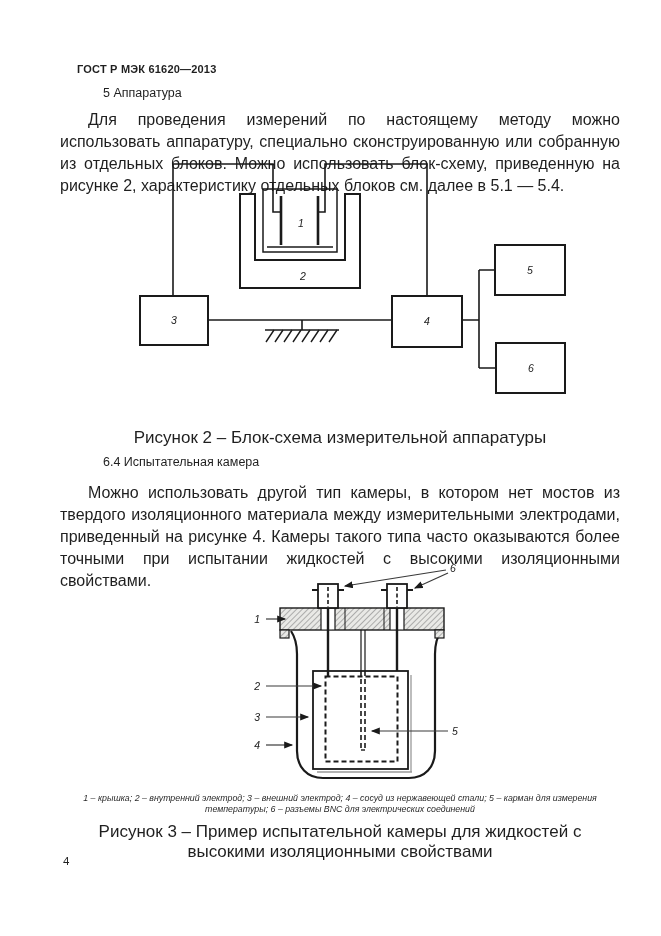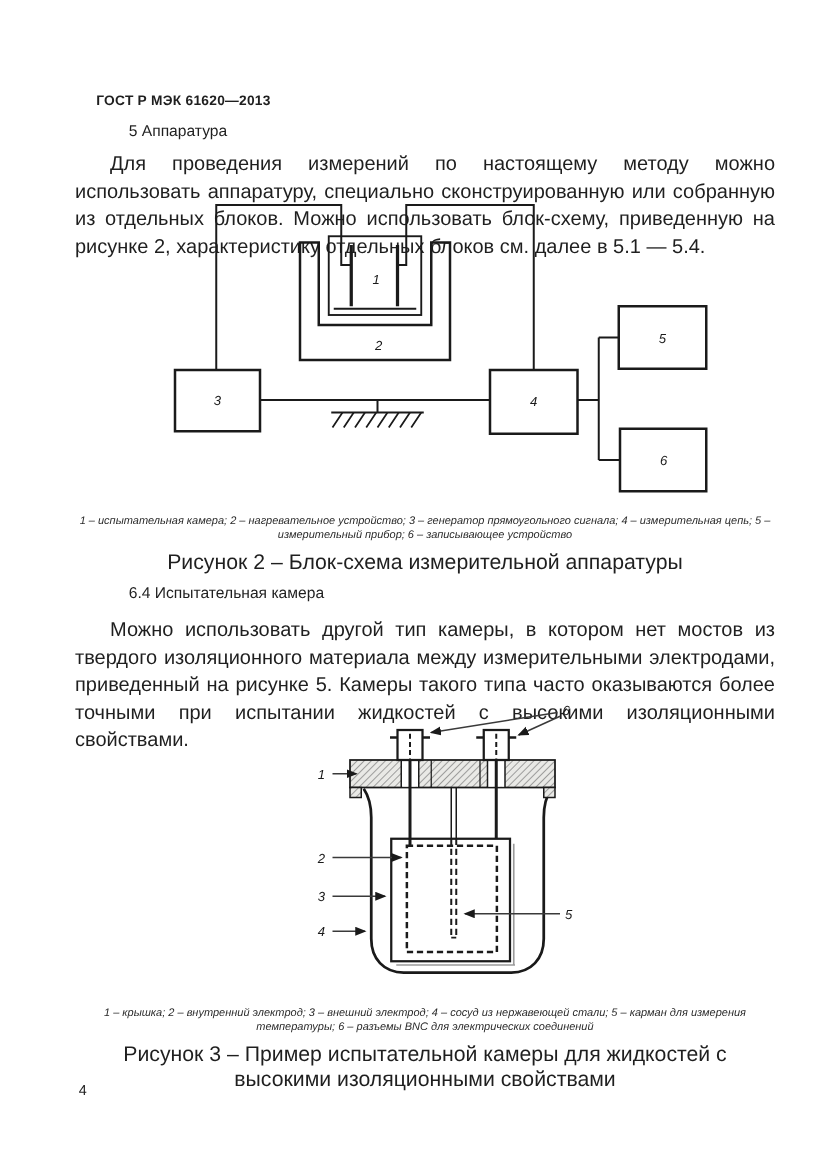--- a/index.html
+++ b/index.html
@@ -5,21 +5,21 @@
   html, body { margin: 0; padding: 0; background: #ffffff; }
   .page {
     position: relative;
     width: 661px;
     height: 936px;
     background: #ffffff;
     font-family: "Liberation Sans", sans-serif;
     color: #1f1f1f;
     overflow: hidden;
   }
-  .abs { position: absolute; margin-top: 12px; }
+  .abs { position: absolute; }
   .doc-header {
     left: 77px; top: 63px;
     font-size: 11px; font-weight: bold; letter-spacing: 0.2px;
   }
   .h-section {
     left: 103px;
     font-size: 12.5px; font-weight: normal;
   }
   .body-block {
     left: 60px; width: 560px;
@@ -96,28 +96,27 @@
     <g class="fig-label" text-anchor="middle">
       <text x="301" y="227">1</text>
       <text x="303" y="280">2</text>
       <text x="174" y="324">3</text>
       <text x="427" y="325">4</text>
       <text x="530" y="274">5</text>
       <text x="531" y="372">6</text>
     </g>
   </svg>
 
-  <div class="abs legend" style="top:399px;">1 – испытательная камера; 2 – нагревательное устройство; 3 – генератор прямоугольного сигнала; 4 – измерительная цепь; 5 – измерительный прибор; 6 – записывающее устройство</div>
 
   <div class="abs caption" style="top:428px;">Рисунок 2 – Блок-схема измерительной аппаратуры</div>
 
   <div class="abs h-section" style="top:455px;">6.4 Испытательная камера</div>
 
   <div class="abs body-block" style="top:482px;">
-    <p>Можно использовать другой тип камеры, в котором нет мостов из твердого изоляционного материала между измерительными электродами, приведенный на рисунке 5. Камеры такого типа часто оказываются более точными при испытании жидкостей с высокими изоляционными свойствами.</p>
+    <p>Можно использовать другой тип камеры, в котором нет мостов из твердого изоляционного материала между измерительными электродами, приведенный на рисунке 4. Камеры такого типа часто оказываются более точными при испытании жидкостей с высокими изоляционными свойствами.</p>
   </div>
 
   <svg class="fig-svg" style="top:556px; height:238px;" viewBox="0 556 661 238">
     <defs>
       <pattern id="hatch" width="4" height="4" patternUnits="userSpaceOnUse" patternTransform="rotate(45)">
         <rect width="4" height="4" fill="#e9e9e6"></rect>
         <line x1="0" y1="0" x2="0" y2="4" stroke="#7a7a7a" stroke-width="1.1"></line>
       </pattern>
       <marker id="arr" orient="auto" markerWidth="9" markerHeight="8" refX="6.5" refY="3">
         <path d="M0,0 L7.5,3 L0,6 Z" fill="#1a1a1a"></path>

